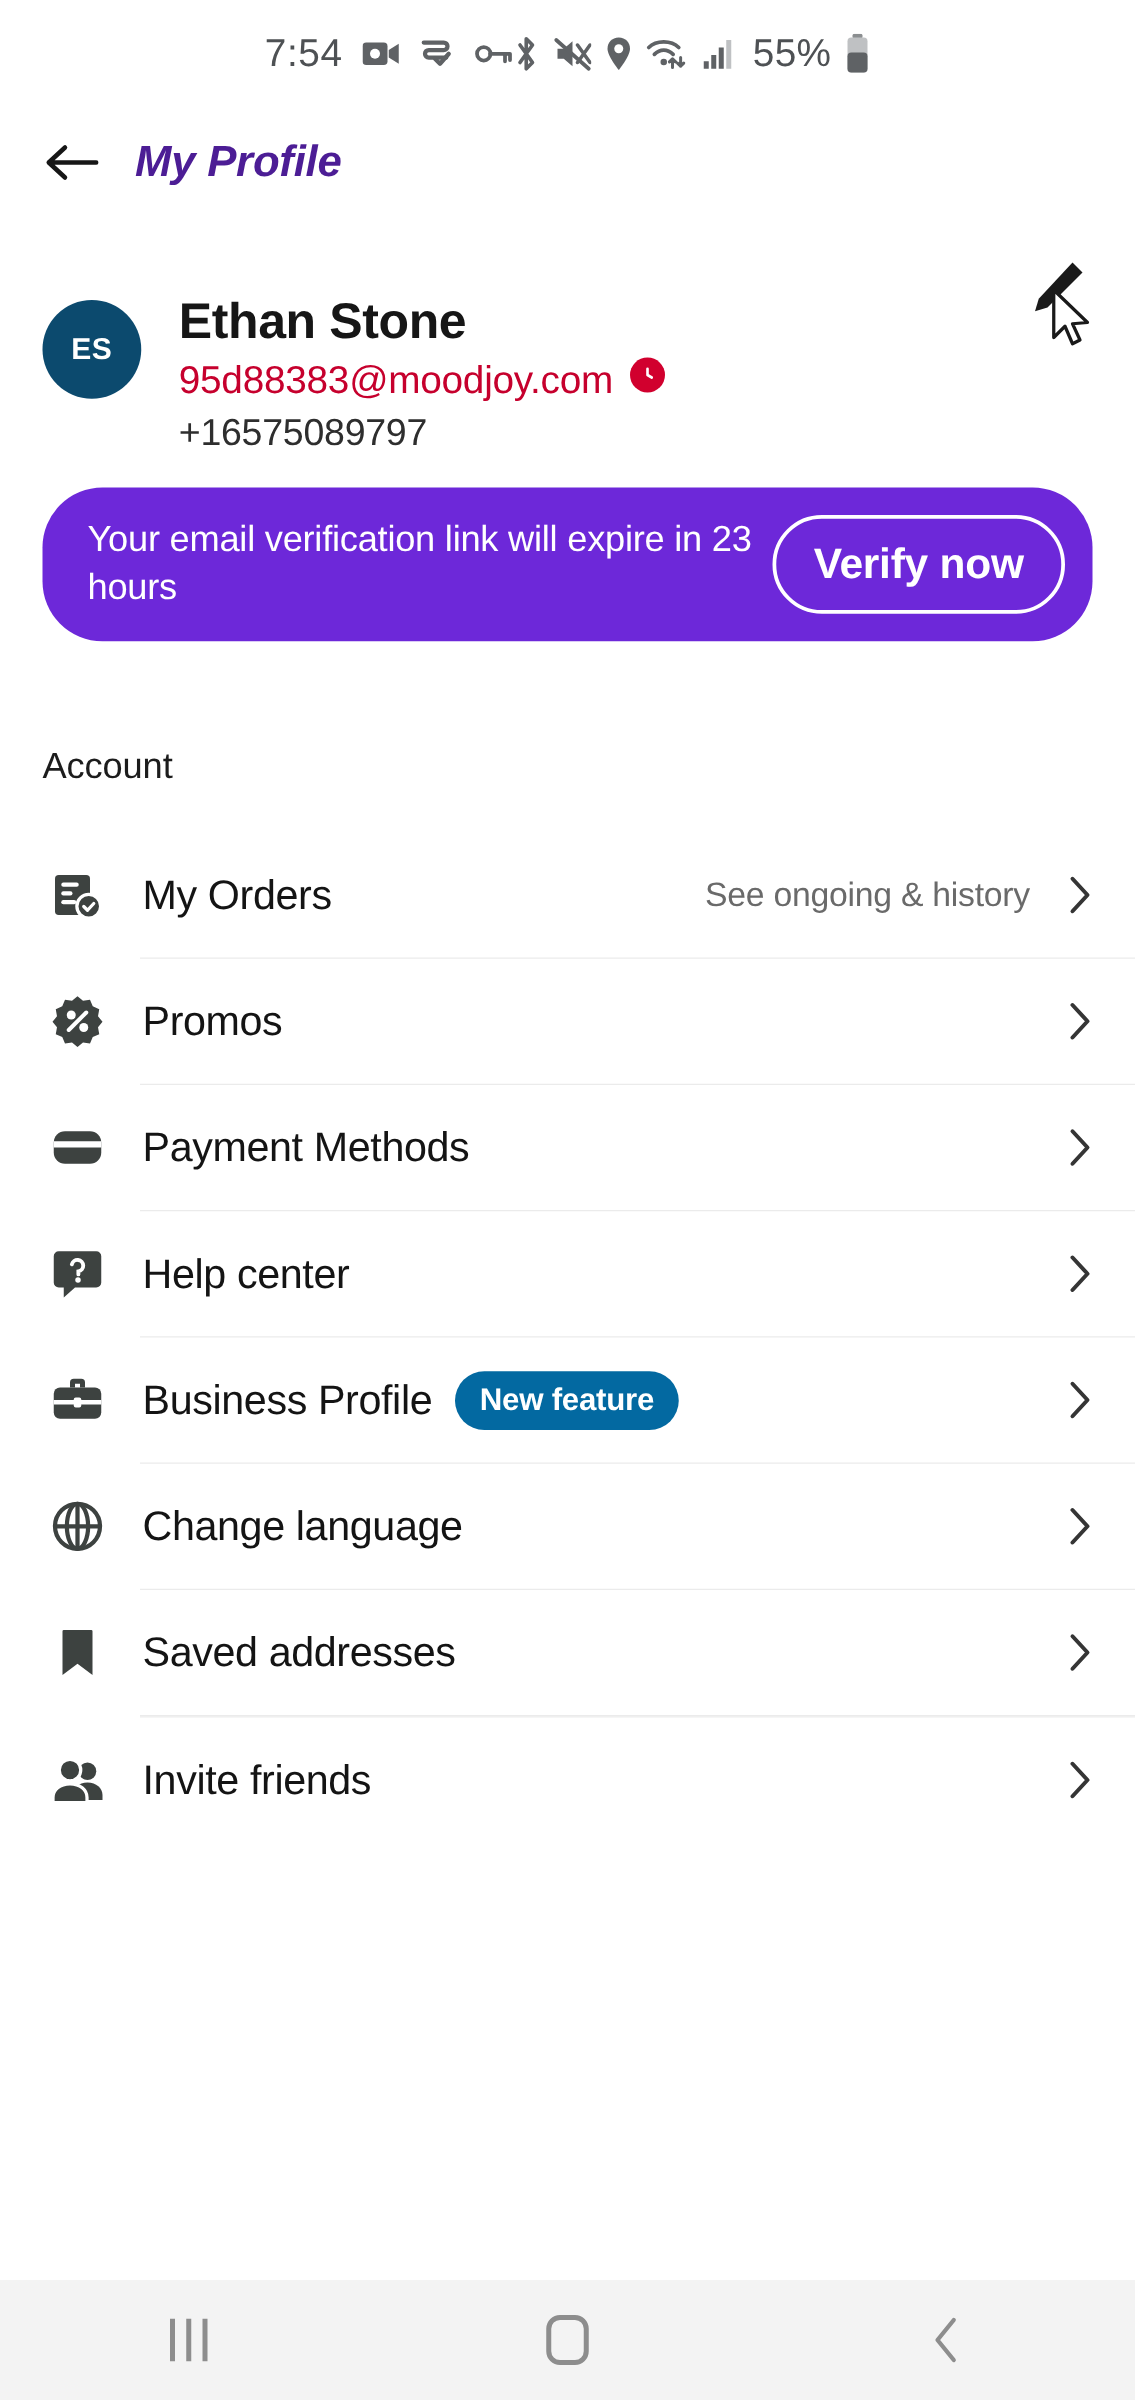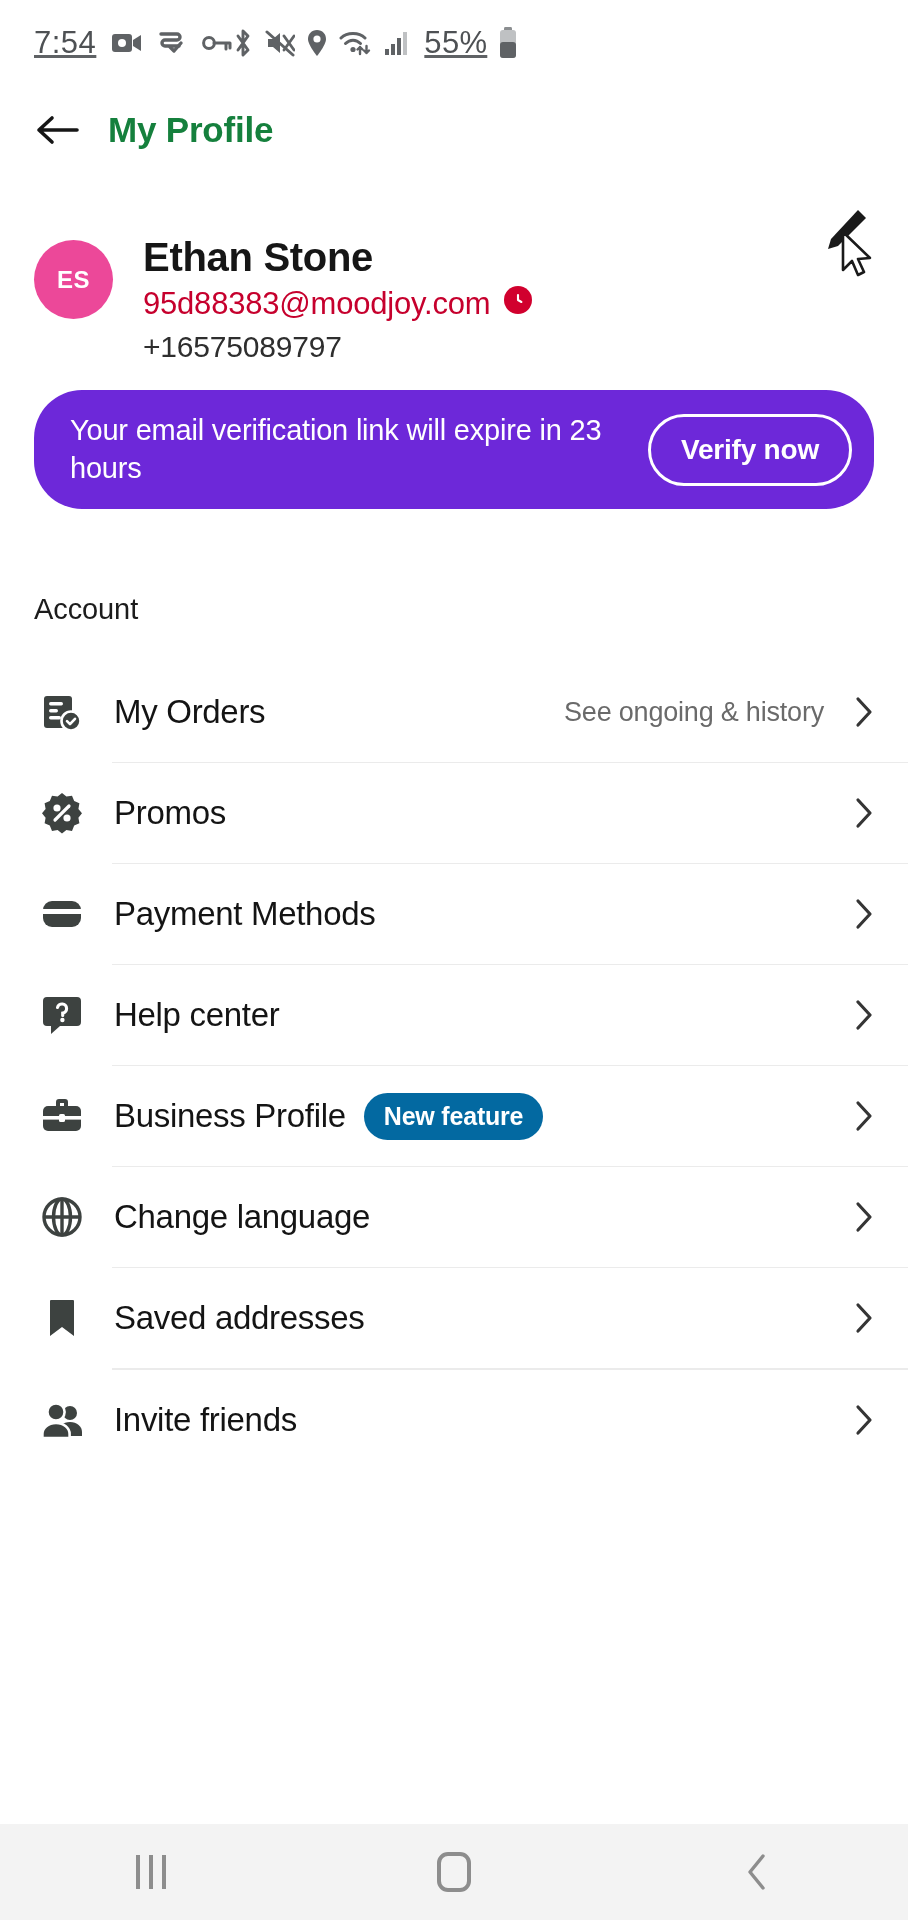--- a/index.html
+++ b/index.html
@@ -7,41 +7,40 @@
     width:908px; height:1920px;
     background:#ffffff;
     font-family:"Liberation Sans", sans-serif;
     overflow:hidden;
   }
   .phone { position:relative; width:908px; height:1920px; background:#fff; display:flex; flex-direction:column; }
 
   
   .statusbar {
     height:86px; flex:0 0 86px;
-    display:flex; align-items:center; justify-content:flex-start;
+    display:flex; align-items:center; justify-content:center;
     padding:0 34px 0 34px;
     color:#5f6265;
-    text-decoration:underline;
   }
   .sb-left { display:flex; align-items:center; gap:16px; }
   .sb-right { display:flex; align-items:center; gap:11px; }
   .sb-time { font-size:31px; font-weight:400; color:#4e5154; letter-spacing:.5px; }
   .sb-battery-text { font-size:31px; font-weight:400; color:#4e5154; letter-spacing:.3px; margin-left:3px; }
   .sb-icon { display:flex; align-items:center; justify-content:center; }
 
   
   .appbar { flex:0 0 88px; display:flex; align-items:center; gap:28px; padding:0 34px; }
   .back-arrow { width:46px; height:46px; display:flex; align-items:center; justify-content:center; }
-  .appbar-title { font-size:35px; font-weight:700; color:#15803d; letter-spacing:-.2px; }
+  .appbar-title { font-size:35px; font-weight:700; color:#4c1d95; letter-spacing:-.2px;font-style:italic; }
 
   
   .profile { display:flex; align-items:flex-start; padding:60px 34px 0 34px; position:relative; }
   .avatar {
     width:79px; height:79px; border-radius:50%;
-    background:#ec4899;
+    background:#0c4a6e;
     display:flex; align-items:center; justify-content:center;
     flex:0 0 79px; margin-top:6px;
   }
   .avatar-initials { color:#ffffff; font-size:24px; font-weight:700; letter-spacing:.5px; }
   .profile-info { margin-left:30px; display:flex; flex-direction:column; }
   .profile-name { font-size:40px; font-weight:700; color:#161616; line-height:1.15; letter-spacing:-.3px; }
   .profile-email-row { display:flex; gap:14px; margin-top:6px; }
   .profile-email { font-size:31px; color:#c6002d; letter-spacing:-.2px; }
   .pending-badge { width:28px; height:28px; border-radius:50%; background:#d1002e; display:flex; align-items:center; justify-content:center; }
   .profile-phone { font-size:30px; color:#2e2e2e; margin-top:8px; letter-spacing:-.2px; }
@@ -53,21 +52,21 @@
   
   .banner-wrap { padding:26px 34px 0 34px; }
   .banner {
     background:#6d28d9; border-radius:48px;
     display:flex; align-items:center; justify-content:space-between;
     padding:22px 22px 22px 36px; min-height:108px;
   }
   .banner-text { color:#ffffff; font-size:29px; line-height:1.3; max-width:580px; letter-spacing:-.2px; }
   .verify-btn {
     flex:0 0 auto; border:3px solid #ffffff; border-radius:44px;
-    padding:17px 30px; color:#ffffff; font-size:28px; font-weight:700;
+    padding:17px 30px; color:#ffffff; font-size:34px; font-weight:700;
     background:transparent; white-space:nowrap; letter-spacing:-.2px;
   }
 
   
   .section-title { font-size:29px; color:#1c1c1c; padding:84px 34px 0 34px; letter-spacing:-.1px; }
 
   .list { margin-top:36px; }
   .row { display:flex; align-items:center; height:100px; padding:0 34px; position:relative; }
   .row-icon { width:56px; flex:0 0 56px; display:flex; align-items:center; justify-content:center; color:#3d4240; }
   .row-label { font-size:33px; color:#141414; font-weight:500; margin-left:24px; letter-spacing:-.3px; white-space:nowrap; }

